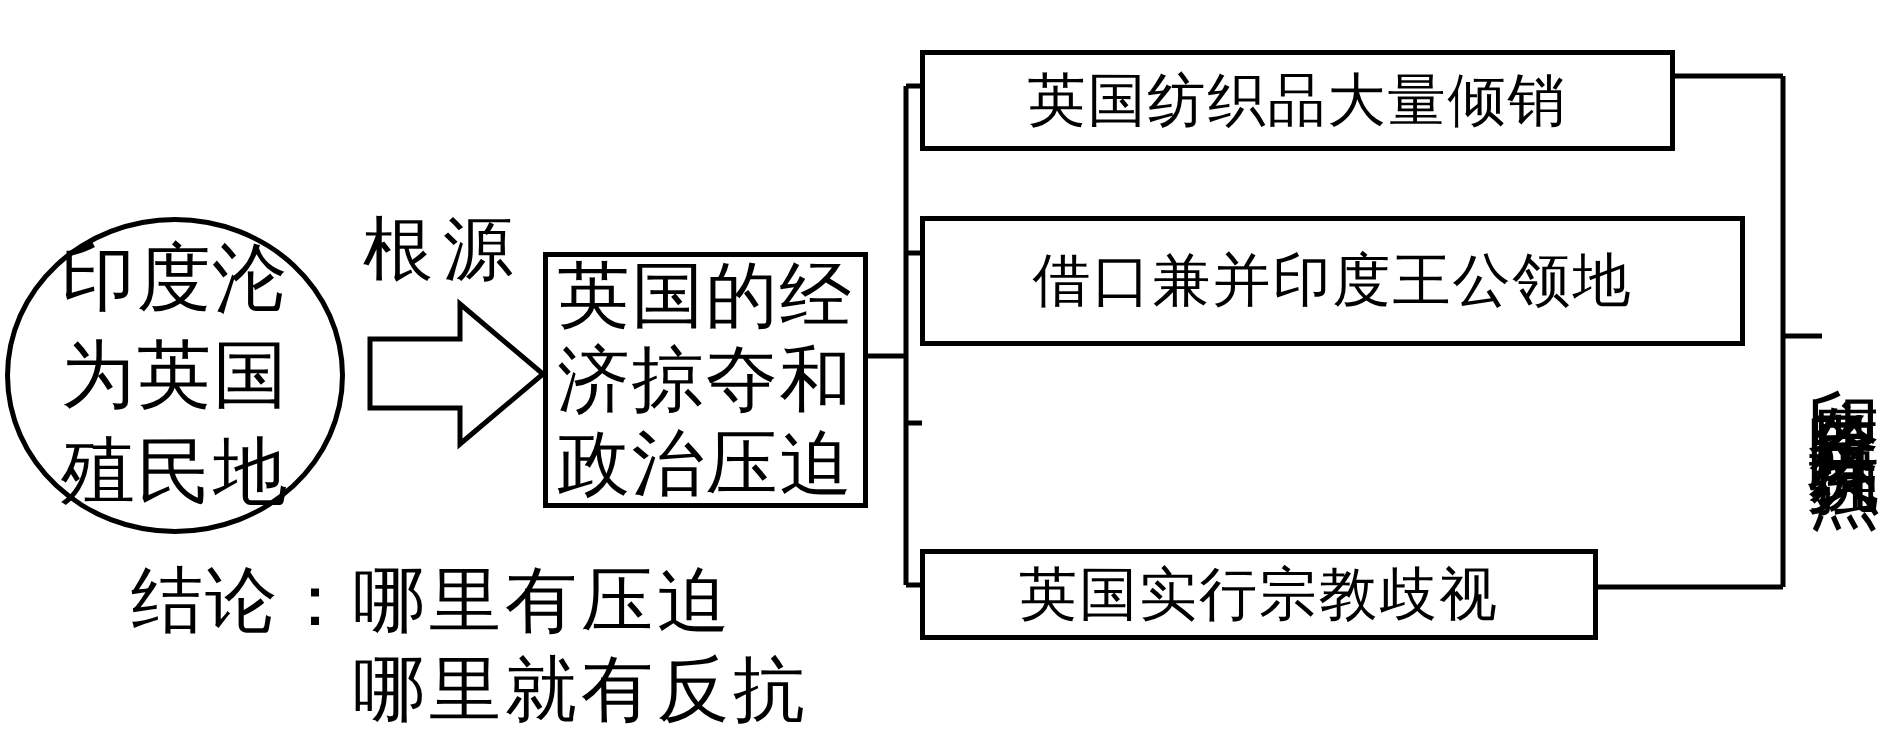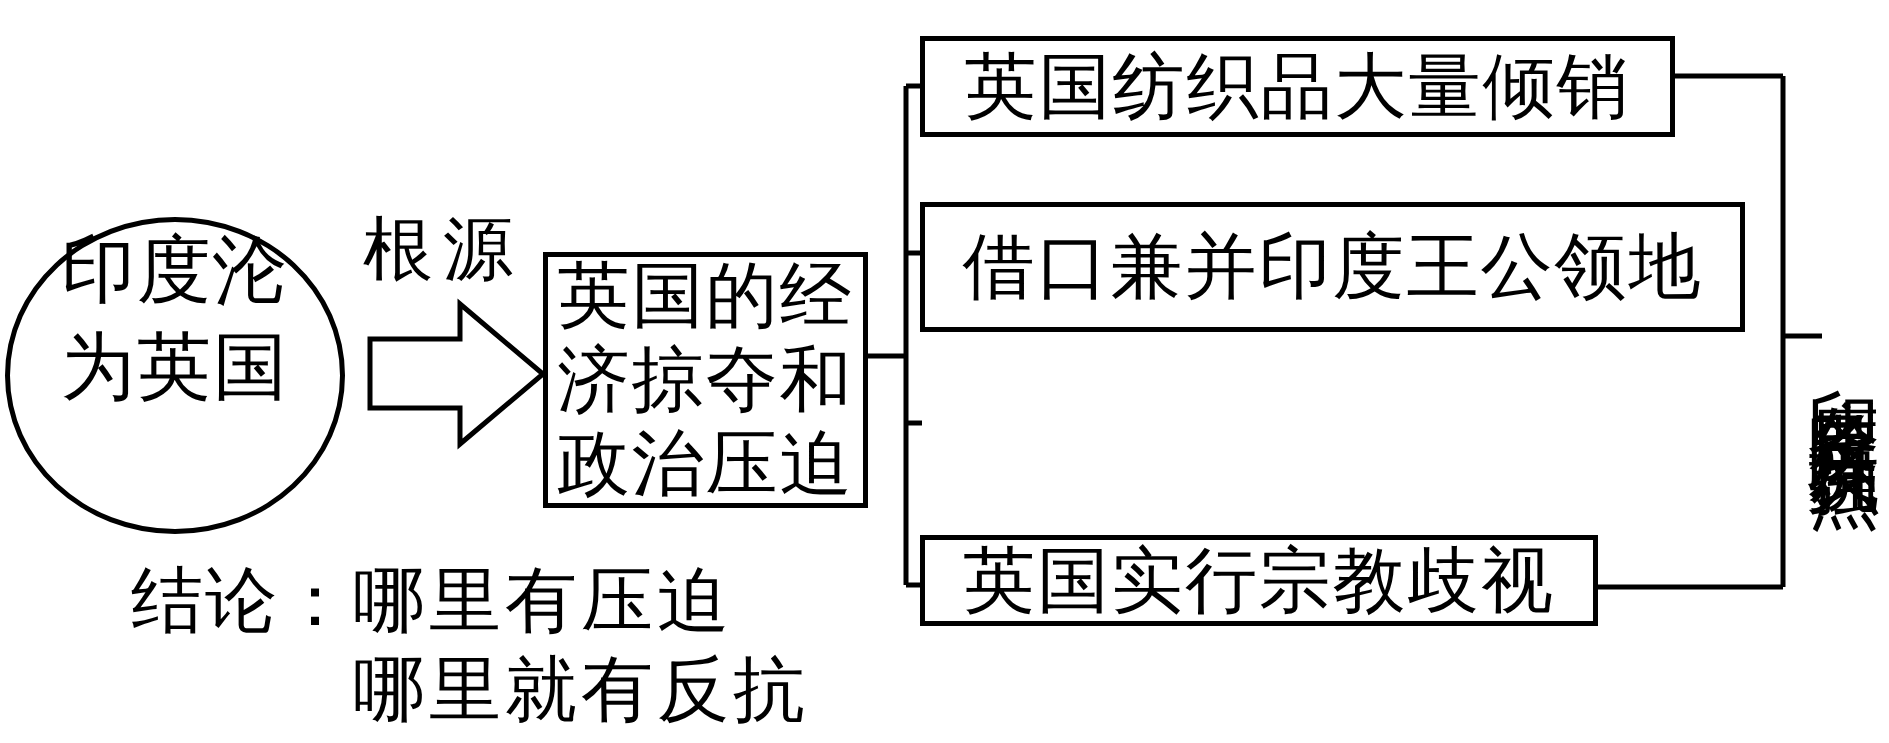--- a/index.html
+++ b/index.html
@@ -28,21 +28,21 @@
     left: 5px;
     top: 217px;
     width: 340px;
     height: 317px;
     border: 5px solid #000;
     border-radius: 50%;
     box-sizing: border-box;
     display: flex;
     flex-direction: column;
     align-items: center;
-    justify-content: flex-start;
+    justify-content: center;
     font-size: 74px;
     line-height: 97px;
     letter-spacing: 2px;
     text-align: center;
   }
   .arrow-label {
     position: absolute;
     left: 363px;
     top: 203px;
     font-size: 70px;
@@ -67,23 +67,24 @@
     text-align: center;
   }
   .branch-box {
     position: absolute;
     left: 920px;
     border: 5px solid #000;
     box-sizing: border-box;
     display: flex;
     align-items: center;
     justify-content: center;
-    font-size: 72px;
+    font-size: 58px;
     letter-spacing: 2px;
     white-space: nowrap;
+    margin-top: 14px;
   }
   .branch-1 { top: 36px;  width: 755px; height: 101px; }
   .branch-2 { top: 202px; width: 825px; height: 130px; }
   .branch-3 { top: 368px; width: 855px; height: 103px; }
   .branch-4 { top: 535px; width: 678px; height: 91px; }
   .result-text {
     position: absolute;
     left: 1798px;
     top: 0px;
     width: 91px;
@@ -121,20 +122,21 @@
     <polygon points="370,339 460,339 460,304 543,374 460,444 460,408 370,408" fill="#ffffff" stroke="#000000" stroke-width="5"></polygon>
 
     <path d="M866 356 H906 M906 86 V585 M906 86 H922 M906 253 H922 M906 423 H922 M906 585 H922" fill="none" stroke="#000000" stroke-width="5"></path>
 
     <path d="M1675 76 H1783 M1783 76 V587 M1783 587 H1598 M1783 336 H1822" fill="none" stroke="#000000" stroke-width="5"></path>
   </svg>
 
   <div class="cause-ellipse">
     <div>印度沦</div>
     <div>为英国</div>
+    <div>殖民地</div>
   </div>
 
   <div class="arrow-label">根源</div>
 
   <div class="root-box">
     <div>英国的经</div>
     <div>济掠夺和</div>
     <div>政治压迫</div>
   </div>
 

